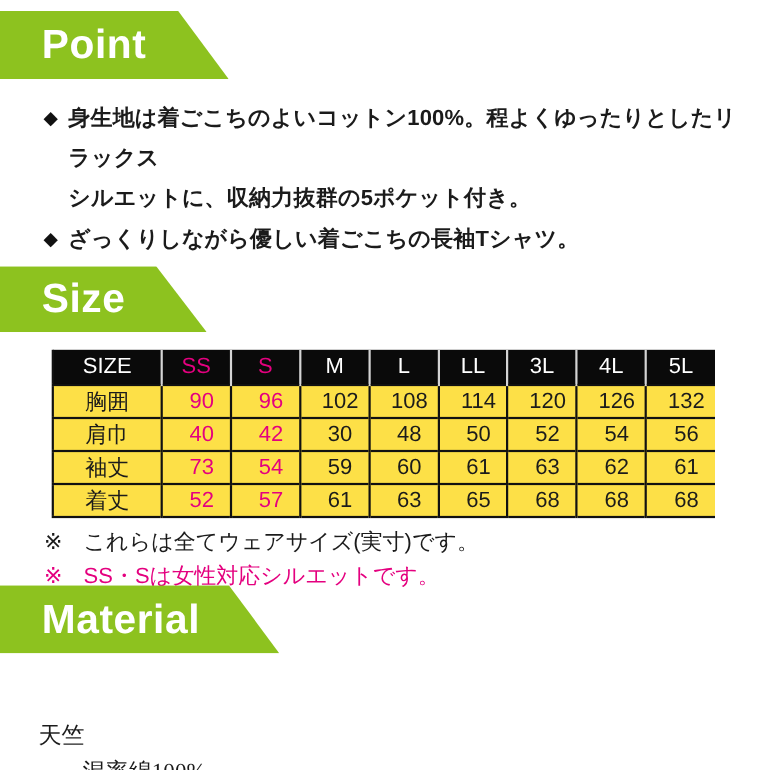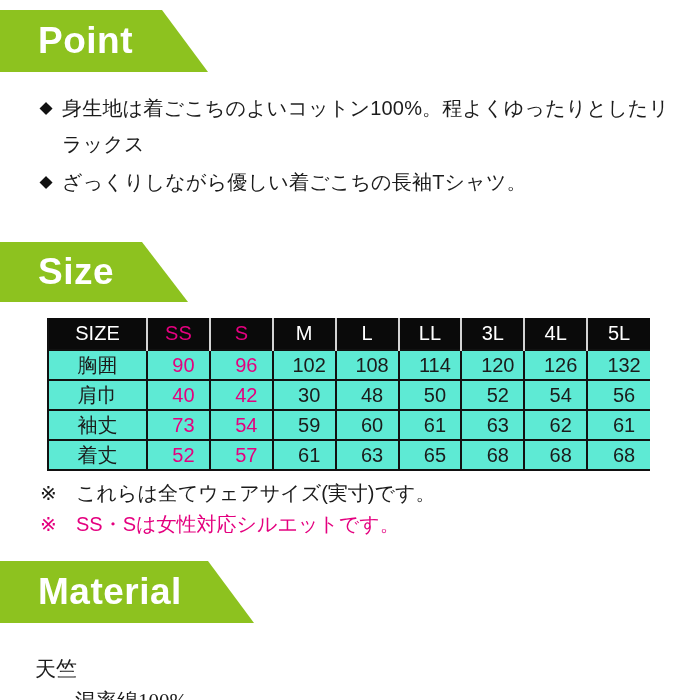--- a/index.html
+++ b/index.html
@@ -25,21 +25,21 @@
     color: #ffffff;
     font-weight: 700;
     font-size: 37px;
     letter-spacing: 0.5px;
     display: flex;
     align-items: center;
     padding-left: 38px;
   }
   .banner-point    { top: 10px;  width: 208px; height: 62px; }
   .banner-size     { top: 242px; width: 188px; height: 60px; }
-  .banner-material { top: 561px; width: 254px; height: 62px; }
+  .banner-material { top: 532px; width: 254px; height: 62px; }
 
   
   .bullets {
     position: absolute;
     top: 90px; left: 30px; right: 20px;
   }
   .bullet { display: flex; margin-bottom: 2px; }
   .bullet .diamond {
     width: 32px;
     flex: 0 0 32px;
@@ -47,42 +47,42 @@
     font-size: 17px;
     line-height: 36px;
     color: #111111;
   }
   .bullet .bullet-text {
     flex: 1;
     font-size: 20px;
     line-height: 36px;
     letter-spacing: 0.2px;
   }
-  .bullet .bullet-text span { display: block; }
+  .bullet .bullet-text span { display: block; font-weight: bold; }
 
   
   .size-table {
     position: absolute;
     top: 318px; left: 47px;
     width: 603px;
     border-collapse: collapse;
     table-layout: fixed;
     border-left: 2px solid #111111;
     font-size: 20px;
     text-align: center;
   }
   .size-table th, .size-table td { font-weight: 400; }
   .size-table thead th {
     background: #0a0a0a;
     color: #ffffff;
     height: 32px;
   }
   .size-table thead th + th { border-left: 2px solid #d4d4d4; }
   .size-table thead tr { border-bottom: 2px solid #111111; }
-  .size-table tbody td { height: 30px; background: #5eead4; }
+  .size-table tbody td { height: 30px; background: #fde047; }
   .size-table tbody td + td { border-left: 2px solid #111111; padding-left: 10px; }
   .size-table tbody tr { border-bottom: 2px solid #111111; }
   .size-table td:first-child, .size-table th:first-child { width: 99px; }
   .pink { color: #e4007f !important; }
 
   
   .notes {
     position: absolute;
     top: 478px; left: 40px; right: 20px;
   }
@@ -105,20 +105,21 @@
 
   <div class="banner banner-point">
     <span>Point</span>
   </div>
 
   <div class="bullets">
     <div class="bullet">
       <span class="diamond">◆</span>
       <span class="bullet-text">
         <span>身生地は着ごこちのよいコットン100%。程よくゆったりとしたリラックス</span>
+        <span>シルエットに、収納力抜群の5ポケット付き。</span>
       </span>
     </div>
     <div class="bullet">
       <span class="diamond">◆</span>
       <span class="bullet-text">
         <span>ざっくりしながら優しい着ごこちの長袖Tシャツ。</span>
       </span>
     </div>
   </div>
 

